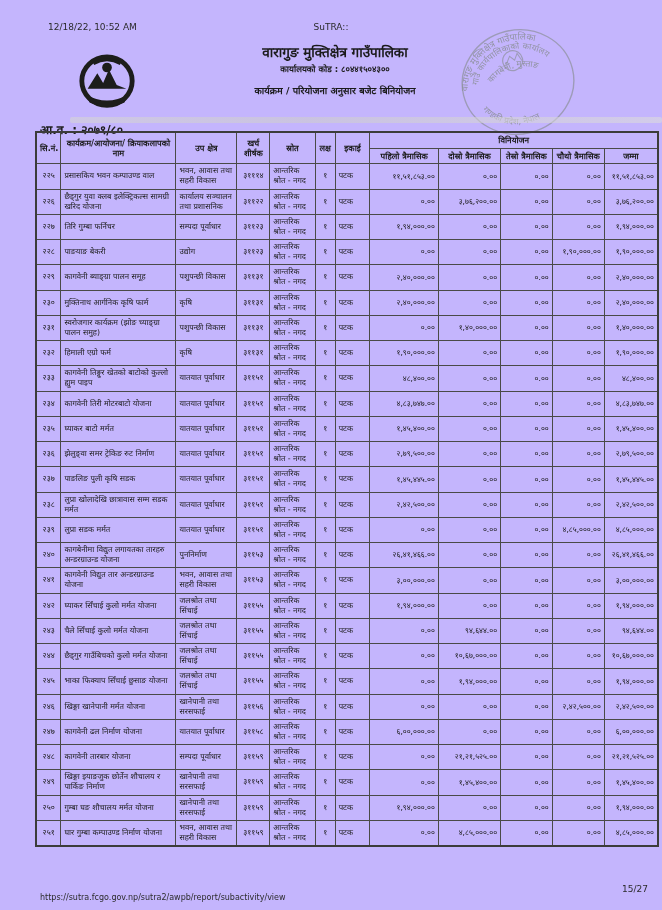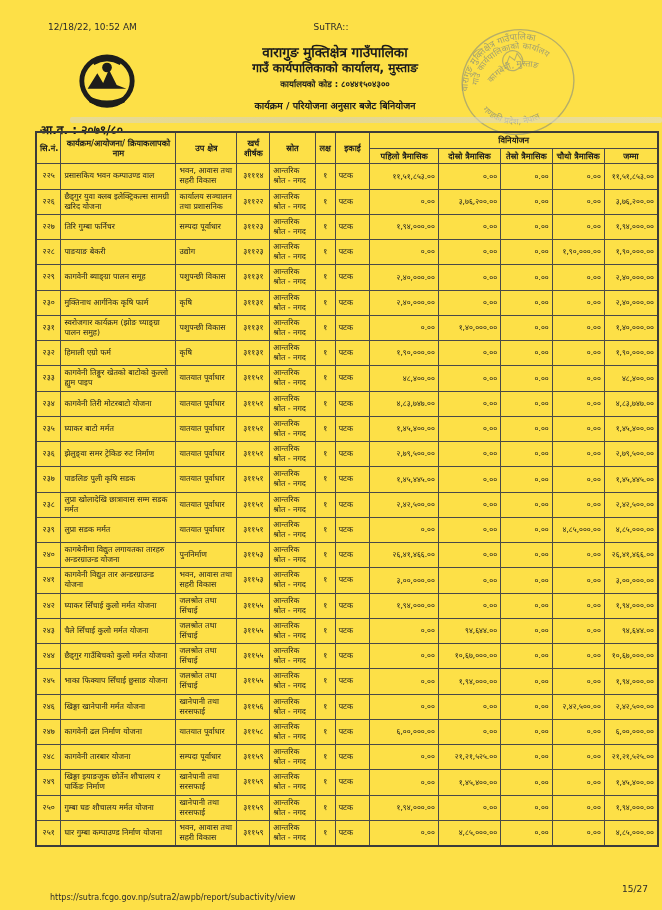--- a/index.html
+++ b/index.html
@@ -1,20 +1,20 @@
 <!DOCTYPE html>
 <html><head>
 <meta charset="utf-8">
 <style>
   * { margin:0; padding:0; box-sizing:border-box; }
   html,body { background:#e9e9e6; }
   body { font-family:"DejaVu Sans", sans-serif; }
   .page {
     position:relative; width:662px; height:910px; margin:0 auto;
-    background:#fde047; overflow:hidden; color:#1b1b1b;
+    background:#c4b5fd; overflow:hidden; color:#1b1b1b;
   }
   
   .print-meta { position:absolute; top:22px; left:48px; font-size:9px; color:#2a2a2a; }
   .print-app  { position:absolute; top:22px; left:0; right:0; text-align:center; font-size:9px; color:#2a2a2a; }
   
   .emblem { position:absolute; top:52px; left:76px; width:62px; height:62px; }
   .org-block { position:absolute; top:44px; left:170px; width:330px; text-align:center; }
   .org-muni   { font-size:13.5px; font-weight:bold; line-height:1.25; }
   .org-office { font-size:12px;   font-weight:bold; line-height:1.25; }
   .org-code   { font-size:8.5px;  font-weight:bold; margin-top:2px; }
@@ -31,21 +31,21 @@
     font-size:7.8px; line-height:1.3;padding-left:16px;
   }
   table.budget th, table.budget td { border:1px solid #4a4a48; padding:2px 3px; vertical-align:middle; overflow:hidden; }
   table.budget { border:2px solid #3c3c3a; }
   thead th { font-size:8.2px; font-weight:bold; text-align:center; padding:2px 2px; }
   td.c-sn, td.c-head, td.c-target { text-align:center; }
   td.c-unit { text-align:left; }
   td.c-amt { text-align:right; white-space:nowrap; font-size:7.5px; }
   td.c-name, td.c-sub, td.c-src { text-align:left; }
   
-  .footer-url  { position:absolute; bottom:8px; left:40px; font-size:8px; color:#2b2b2b; text-decoration:none;margin-left:10px; }
+  .footer-url  { position:absolute; bottom:8px; left:40px; font-size:8px; color:#2b2b2b; text-decoration:none; }
   .footer-page { position:absolute; bottom:16px; right:14px; font-size:9px; color:#2b2b2b; }
 </style>
 </head>
 <body>
 
 <div class="page">
 
   <div class="print-meta">12/18/22, 10:52 AM</div>
   <div class="print-app">SuTRA::</div>
 
@@ -54,21 +54,20 @@
       <ellipse cx="32" cy="30" rx="26" ry="25" fill="none" stroke="#1d1d1b" stroke-width="5"></ellipse>
       <path d="M12 38 L22 22 L28 32 L34 18 L42 34 L52 38 Z" fill="#1d1d1b"></path>
       <circle cx="32" cy="16" r="5" fill="#1d1d1b"></circle>
       <path d="M10 44 Q32 56 54 44 L50 52 Q32 60 14 52 Z" fill="#1d1d1b"></path>
       <path d="M18 12 Q32 4 46 12" fill="none" stroke="#1d1d1b" stroke-width="3"></path>
     </svg>
   </div>
 
   <div class="org-block">
     <div class="org-muni">वारागुङ मुक्तिक्षेत्र गाउँपालिका</div>
-    <div class="org-office">गाउँ कार्यपालिकाको कार्यालय, मुस्ताङ</div>
     <div class="org-code">कार्यालयको कोड : ८०४४१५०४३००</div>
     <div class="org-report">कार्यक्रम / परियोजना अनुसार बजेट बिनियोजन</div>
   </div>
 
   <div class="stamp">
     <svg viewBox="0 0 140 120" width="140" height="120" aria-hidden="true">
       <defs>
         <path id="arc1" d="M 18,66 A 52,48 0 1 1 122,66"></path>
         <path id="arc2" d="M 28,66 A 42,39 0 1 1 112,66"></path>
         <path id="arc3" d="M 34,78 A 36,33 0 0 1 106,78"></path>

